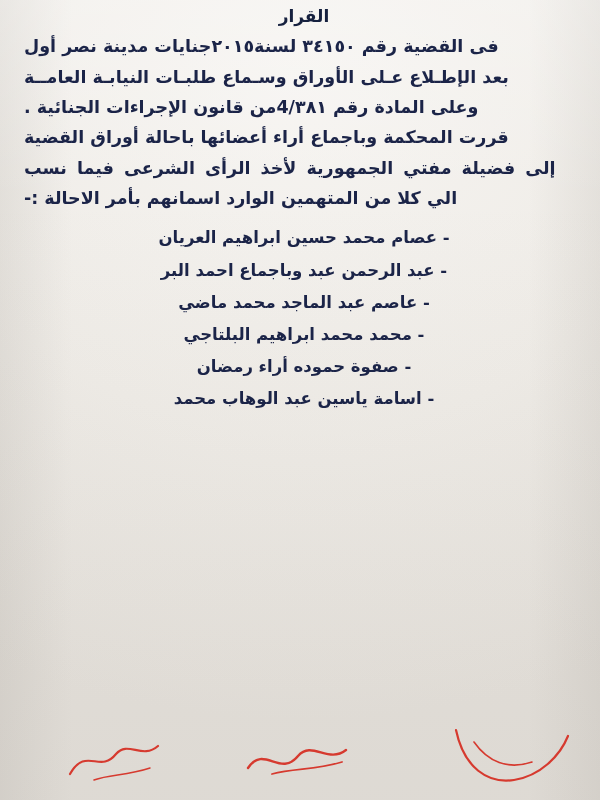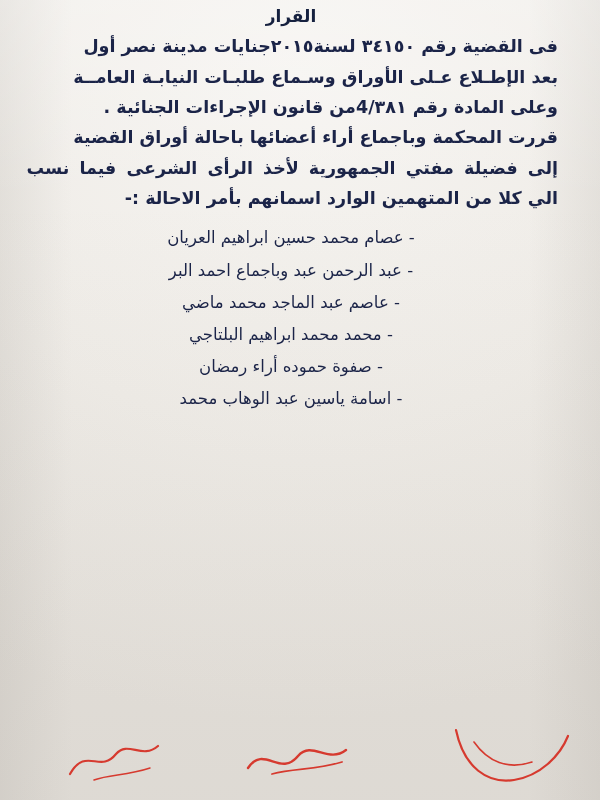--- a/index.html
+++ b/index.html
@@ -36,57 +36,57 @@
     content: "";
     position: absolute;
     inset: 0;
     background: linear-gradient(180deg, rgba(255,255,255,0.25) 0%, rgba(255,255,255,0) 25%, rgba(150,145,138,0.10) 100%);
     pointer-events: none;
   }
 
   .doc-body {
     position: relative;
     z-index: 2;
-    padding: 6px 42px 0 24px;
+    padding: 6px 16px 0 24px;
     text-align: center;
   }
 
   .heading {
     font-size: 17px;
     color: #16213f;
     font-weight: 700;
     letter-spacing: 0px;
     margin: 0 0 6px 0;
     line-height: 1.2;
   }
 
   .para {
     font-size: 17.5px;
     color: #1b2448;
     font-weight: 700;
     line-height: 1.62;
     margin: 0 0 2px 0;
-    text-align: right;
+    text-align: left;
     white-space: nowrap;
   }
   .para.wide {
     letter-spacing: 0.2px;
   }
   .para.justify-stretch {
     word-spacing: 4px;
   }
 
   .names {
     margin-top: 10px;
     text-align: center;
   }
   .name-item {
     font-size: 16.5px;
     color: #1b2448;
-    font-weight: 400;
+    font-weight: 700;
     line-height: 1.95;
     white-space: nowrap;
   }
 
   
   .signatures {
     position: absolute;
     left: 0;
     right: 0;
     bottom: 0;

